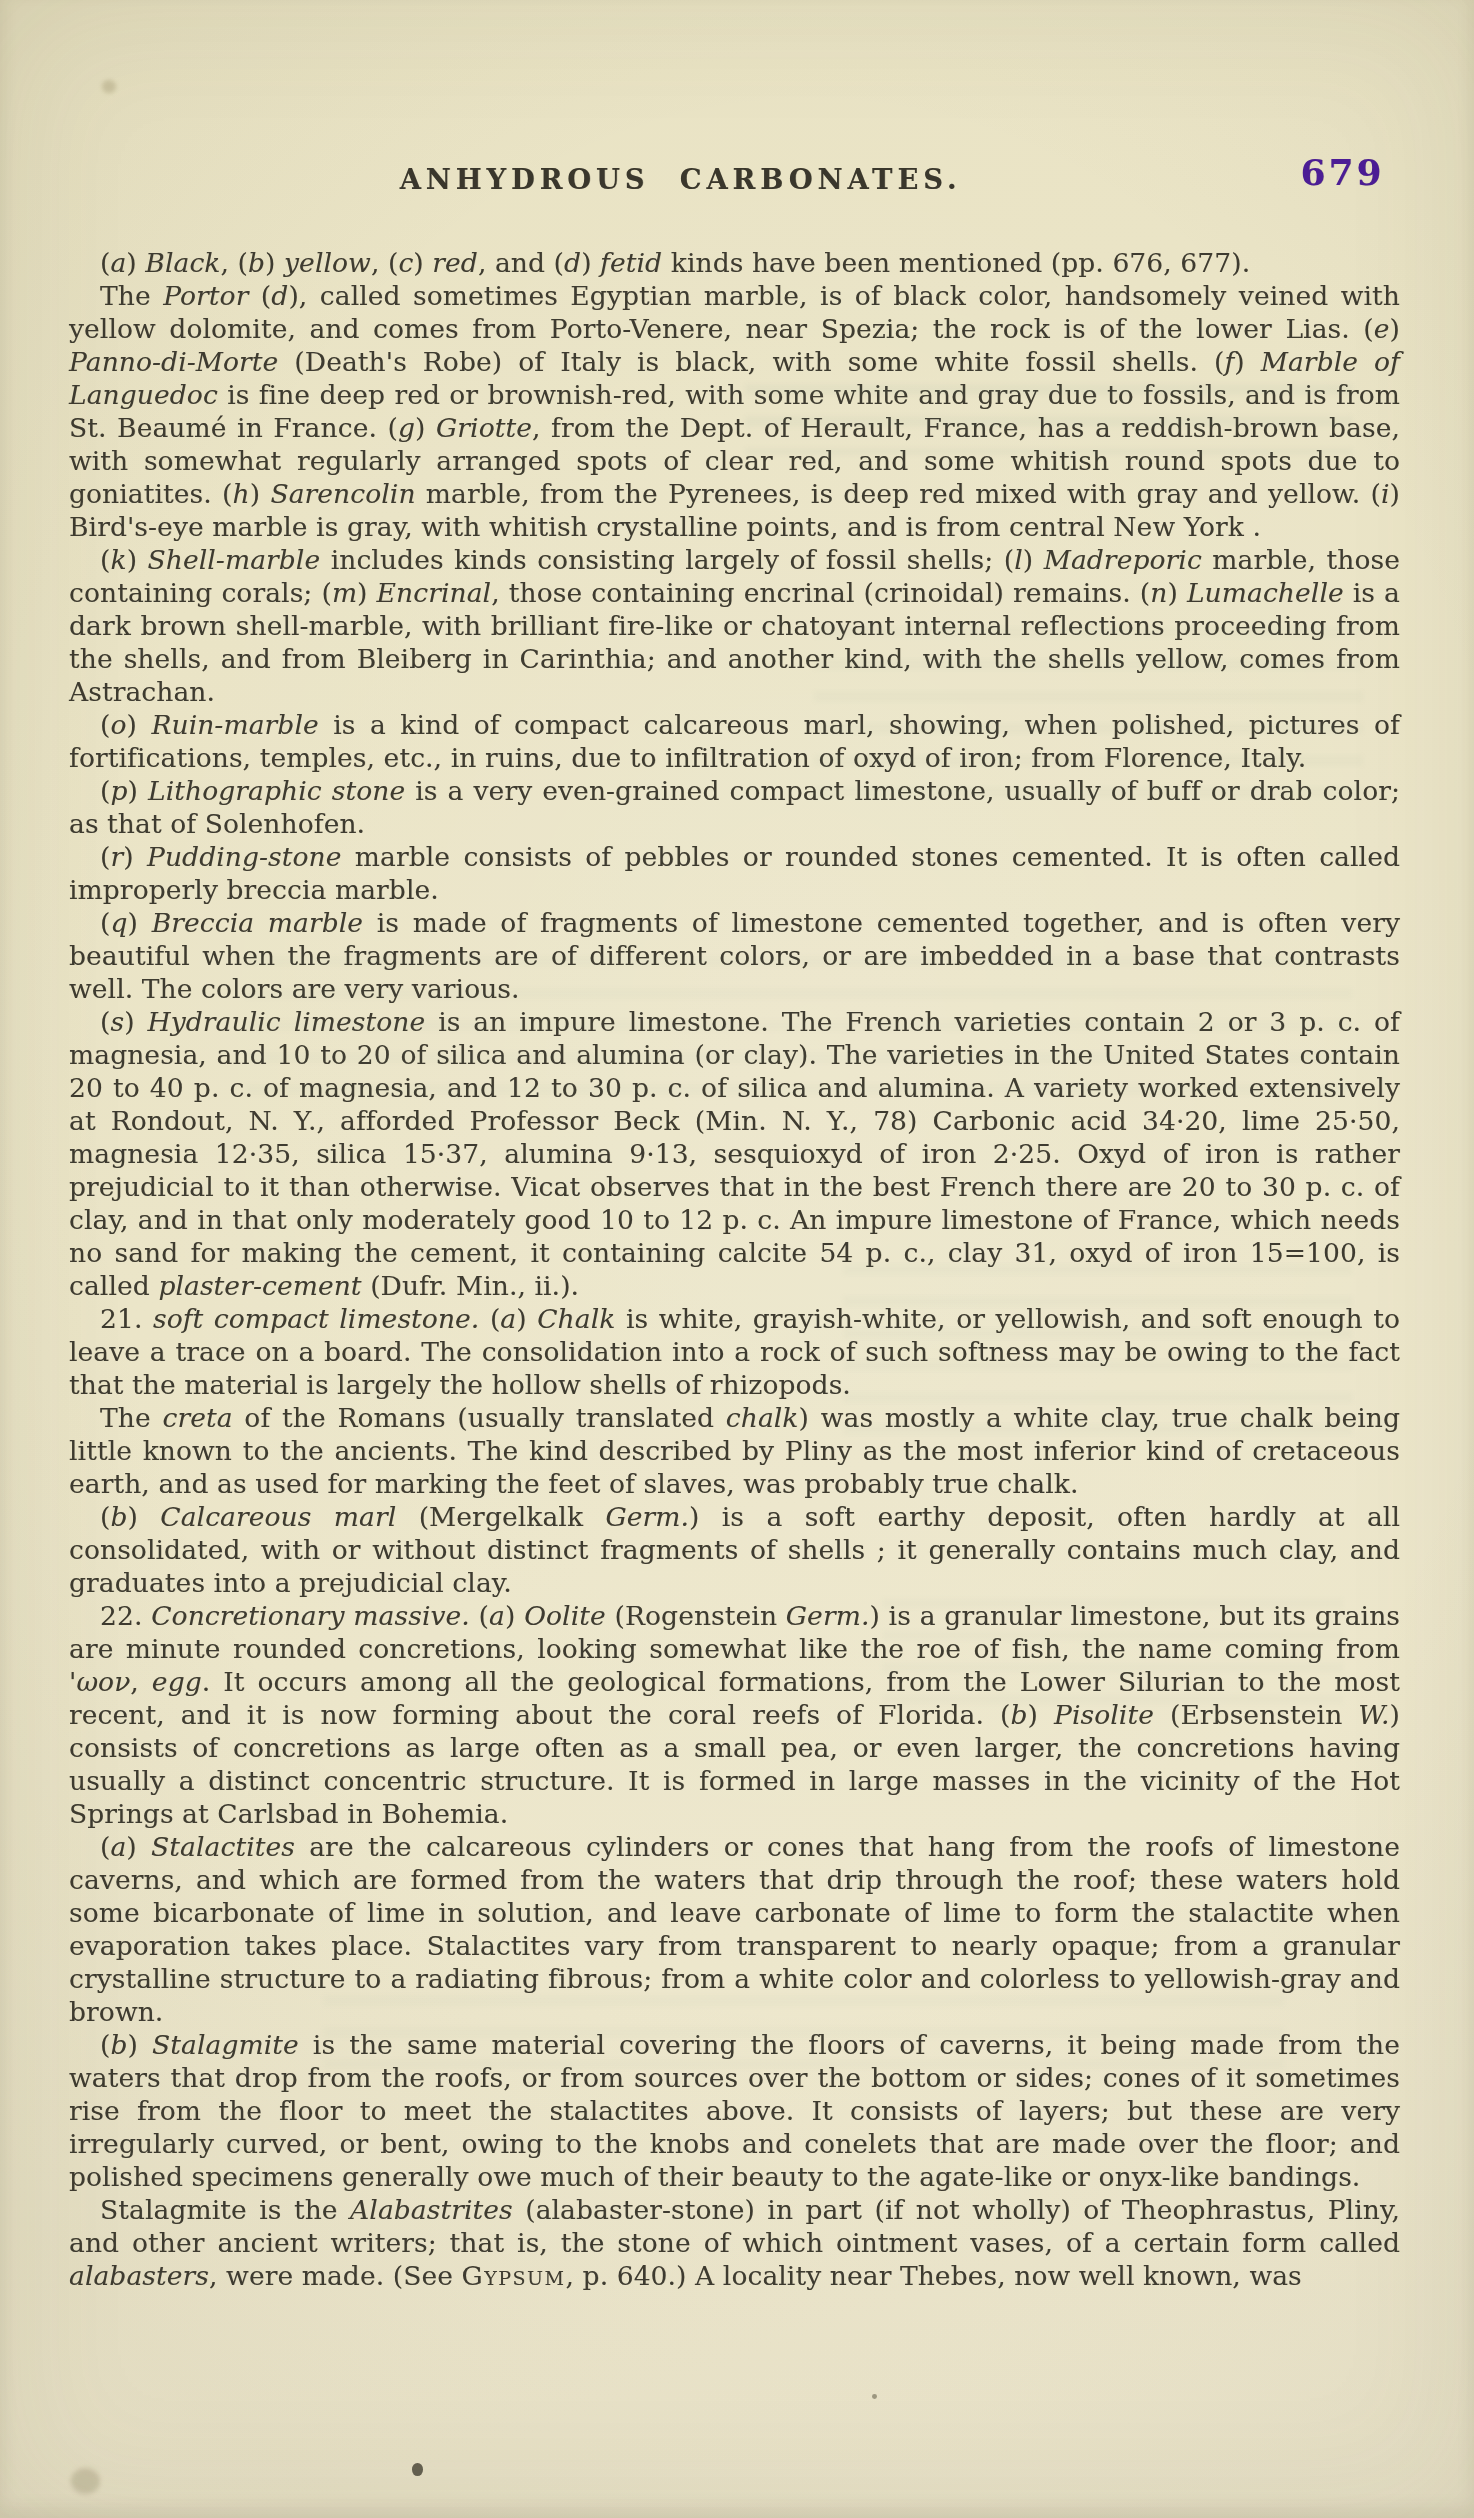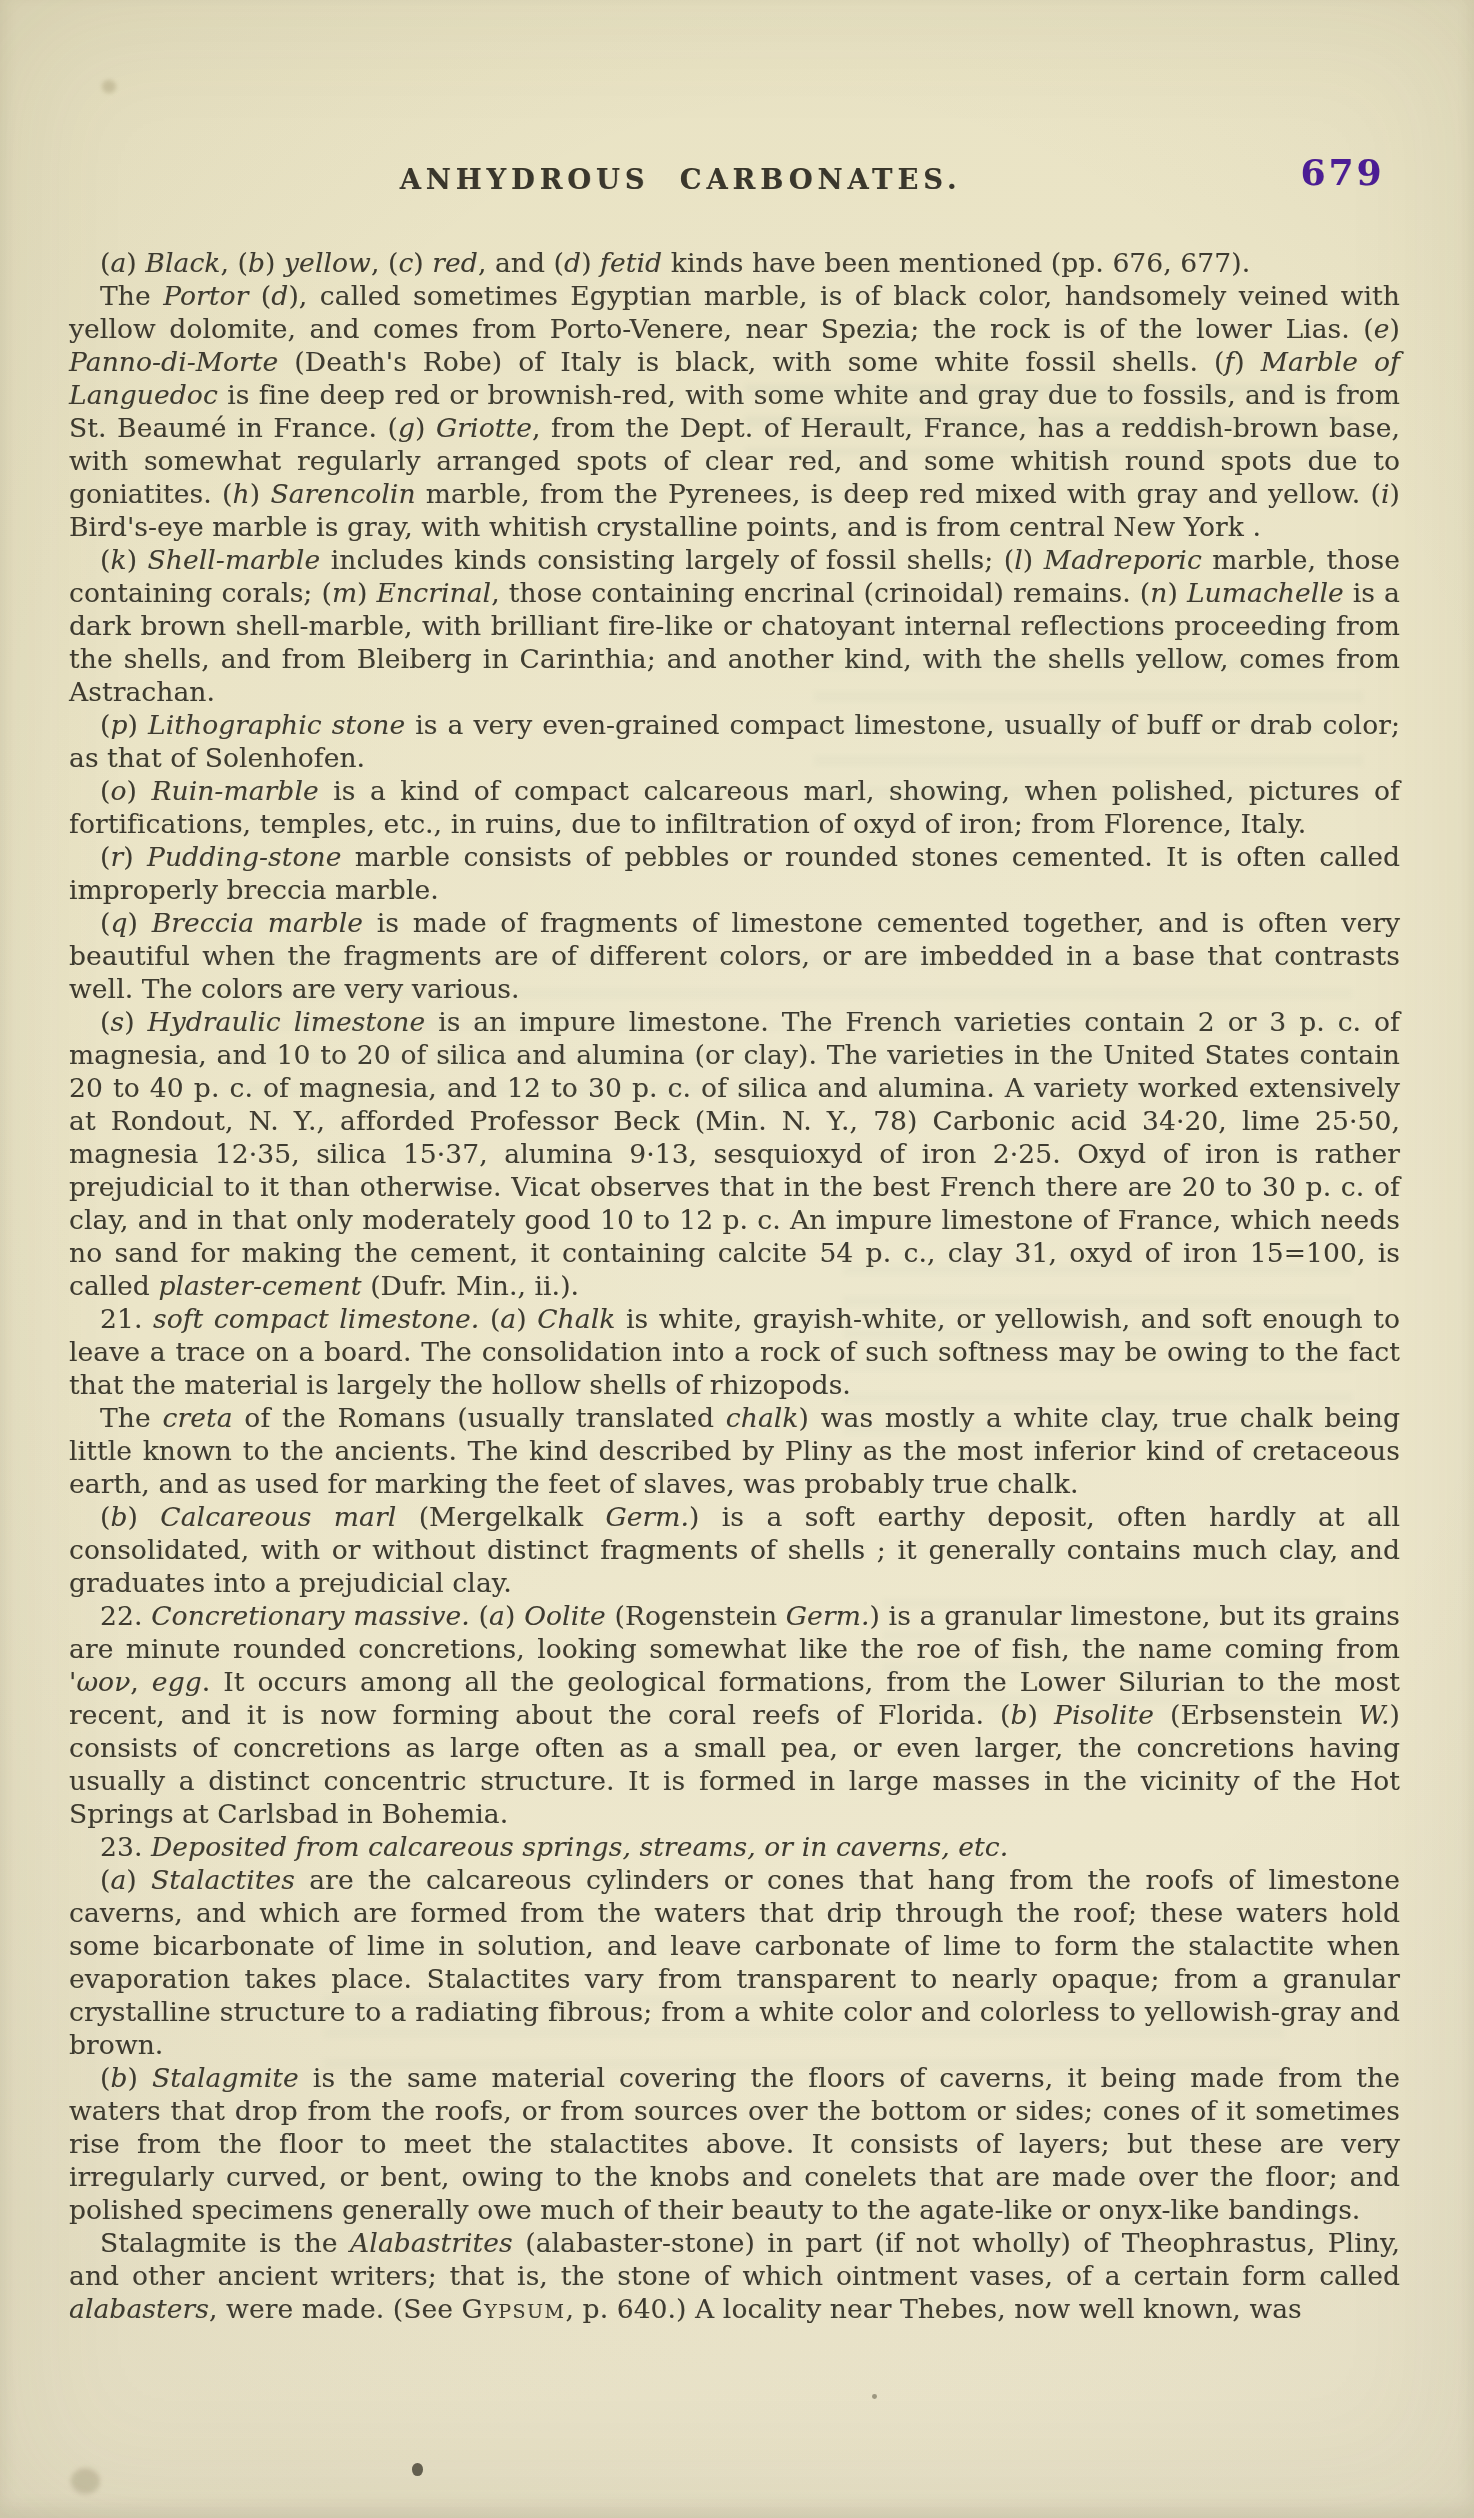--- a/index.html
+++ b/index.html
@@ -63,30 +63,29 @@
 
   <div class="header-row">
     <div class="running-title">ANHYDROUS CARBONATES.</div>
     <div class="page-number">679</div>
   </div>
 
   <main class="text-body">
       <p><span>(</span><span class="it">a</span><span>) </span><span class="it">Black</span><span>, (</span><span class="it">b</span><span>) </span><span class="it">yellow</span><span>, (</span><span class="it">c</span><span>) </span><span class="it">red</span><span>, and (</span><span class="it">d</span><span>) </span><span class="it">fetid</span><span> kinds have been mentioned (pp. 676, 677).</span></p>
       <p><span>The </span><span class="it">Portor</span><span> (</span><span class="it">d</span><span>), called sometimes Egyptian marble, is of black color, handsomely veined with yellow dolomite, and comes from Porto-Venere, near Spezia; the rock is of the lower Lias.  (</span><span class="it">e</span><span>) </span><span class="it">Panno-di-Morte</span><span> (Death's Robe) of Italy is black, with some white fossil shells.  (</span><span class="it">f</span><span>) </span><span class="it">Marble of Languedoc</span><span> is fine deep red or brownish-red, with some white and gray due to fossils, and is from St. Beaumé in France.  (</span><span class="it">g</span><span>) </span><span class="it">Griotte</span><span>, from the Dept. of Herault, France, has a reddish-brown base, with somewhat regularly arranged spots of clear red, and some whitish round spots due to goniatites.  (</span><span class="it">h</span><span>) </span><span class="it">Sarencolin</span><span> marble, from the Pyrenees, is deep red mixed with gray and yellow.  (</span><span class="it">i</span><span>) Bird's-eye marble is gray, with whitish crystalline points, and is from central New York .</span></p>
       <p><span>(</span><span class="it">k</span><span>) </span><span class="it">Shell-marble</span><span> includes kinds consisting largely of fossil shells; (</span><span class="it">l</span><span>) </span><span class="it">Madreporic</span><span> marble, those containing corals; (</span><span class="it">m</span><span>) </span><span class="it">Encrinal</span><span>, those containing encrinal (crinoidal) remains.  (</span><span class="it">n</span><span>) </span><span class="it">Lumachelle</span><span> is a dark brown shell-marble, with brilliant fire-like or chatoyant internal reflections proceeding from the shells, and from Bleiberg in Carinthia; and another kind, with the shells yellow, comes from Astrachan.</span></p>
+      <p><span>(</span><span class="it">o</span><span>) </span><span class="it">Ruin-marble</span><span> is a kind of compact calcareous marl, showing, when polished, pictures of fortifications, temples, etc., in ruins, due to infiltration of oxyd of iron; from Florence, Italy.</span></p>
       <p><span>(</span><span class="it">p</span><span>) </span><span class="it">Lithographic stone</span><span> is a very even-grained compact limestone, usually of buff or drab color; as that of Solenhofen.</span></p>
-      <p><span>(</span><span class="it">o</span><span>) </span><span class="it">Ruin-marble</span><span> is a kind of compact calcareous marl, showing, when polished, pictures of fortifications, temples, etc., in ruins, due to infiltration of oxyd of iron; from Florence, Italy.</span></p>
       <p><span>(</span><span class="it">r</span><span>) </span><span class="it">Pudding-stone</span><span> marble consists of pebbles or rounded stones cemented.  It is often called improperly breccia marble.</span></p>
       <p><span>(</span><span class="it">q</span><span>) </span><span class="it">Breccia marble</span><span> is made of fragments of limestone cemented together, and is often very beautiful when the fragments are of different colors, or are imbedded in a base that contrasts well.  The colors are very various.</span></p>
       <p><span>(</span><span class="it">s</span><span>) </span><span class="it">Hydraulic limestone</span><span> is an impure limestone.  The French varieties contain 2 or 3 p. c. of magnesia, and 10 to 20 of silica and alumina (or clay).  The varieties in the United States contain 20 to 40 p. c. of magnesia, and 12 to 30 p. c. of silica and alumina.  A variety worked extensively at Rondout, N. Y., afforded Professor Beck (Min. N. Y., 78) Carbonic acid 34·20, lime 25·50, magnesia 12·35, silica 15·37, alumina 9·13, sesquioxyd of iron 2·25.  Oxyd of iron is rather prejudicial to it than otherwise.  Vicat observes that in the best French there are 20 to 30 p. c. of clay, and in that only moderately good 10 to 12 p. c.  An impure limestone of France, which needs no sand for making the cement, it containing calcite 54 p. c., clay 31, oxyd of iron 15=100, is called </span><span class="it">plaster-cement</span><span> (Dufr. Min., ii.).</span></p>
       <p><span>21. </span><span class="it">soft compact limestone.</span><span>  (</span><span class="it">a</span><span>) </span><span class="it">Chalk</span><span> is white, grayish-white, or yellowish, and soft enough to leave a trace on a board.  The consolidation into a rock of such softness may be owing to the fact that the material is largely the hollow shells of rhizopods.</span></p>
       <p><span>The </span><span class="it">creta</span><span> of the Romans (usually translated </span><span class="it">chalk</span><span>) was mostly a white clay, true chalk being little known to the ancients.  The kind described by Pliny as the most inferior kind of cretaceous earth, and as used for marking the feet of slaves, was probably true chalk.</span></p>
       <p><span>(</span><span class="it">b</span><span>) </span><span class="it">Calcareous marl</span><span> (Mergelkalk </span><span class="it">Germ.</span><span>) is a soft earthy deposit, often hardly at all consolidated, with or without distinct fragments of shells ; it generally contains much clay, and graduates into a prejudicial clay.</span></p>
       <p><span>22. </span><span class="it">Concretionary massive.</span><span>  (</span><span class="it">a</span><span>) </span><span class="it">Oolite</span><span> (Rogenstein </span><span class="it">Germ.</span><span>) is a granular limestone, but its grains are minute rounded concretions, looking somewhat like the roe of fish, the name coming from </span><span class="it">'ωον</span><span>, </span><span class="it">egg</span><span>.  It occurs among all the geological formations, from the Lower Silurian to the most recent, and it is now forming about the coral reefs of Florida.  (</span><span class="it">b</span><span>) </span><span class="it">Pisolite</span><span> (Erbsenstein </span><span class="it">W.</span><span>) consists of concretions as large often as a small pea, or even larger, the concretions having usually a distinct concentric structure.  It is formed in large masses in the vicinity of the Hot Springs at Carlsbad in Bohemia.</span></p>
-      <p><span>23. </span><span class="it">Deposited from calcareous springs, streams, or in caverns, etc.</span></p>
       <p><span>(</span><span class="it">a</span><span>) </span><span class="it">Stalactites</span><span> are the calcareous cylinders or cones that hang from the roofs of limestone caverns, and which are formed from the waters that drip through the roof; these waters hold some bicarbonate of lime in solution, and leave carbonate of lime to form the stalactite when evaporation takes place.  Stalactites vary from transparent to nearly opaque; from a granular crystalline structure to a radiating fibrous; from a white color and colorless to yellowish-gray and brown.</span></p>
       <p><span>(</span><span class="it">b</span><span>) </span><span class="it">Stalagmite</span><span> is the same material covering the floors of caverns, it being made from the waters that drop from the roofs, or from sources over the bottom or sides; cones of it sometimes rise from the floor to meet the stalactites above.  It consists of layers; but these are very irregularly curved, or bent, owing to the knobs and conelets that are made over the floor; and polished specimens generally owe much of their beauty to the agate-like or onyx-like bandings.</span></p>
       <p><span>Stalagmite is the </span><span class="it">Alabastrites</span><span> (alabaster-stone) in part (if not wholly) of Theophrastus, Pliny, and other ancient writers; that is, the stone of which ointment vases, of a certain form called </span><span class="it">alabasters</span><span>, were made.  (See </span><span class="sc">Gypsum</span><span>, p. 640.)  A locality near Thebes, now well known, was</span></p>
     </main>
 
   <div class="ghost" style="left:745px;top:384px;width:608px;height:71px;"></div>
   <div class="ghost" style="left:814px;top:627px;width:549px;height:186px;opacity:0.35;"></div>
   <div class="ghost" style="left:245px;top:956px;width:1108px;height:147px;opacity:0.28;"></div>
   <div class="ghost" style="left:843px;top:1264px;width:510px;height:172px;opacity:0.33;"></div>
   <div class="ghost" style="left:882px;top:1598px;width:461px;height:113px;opacity:0.30;"></div>

